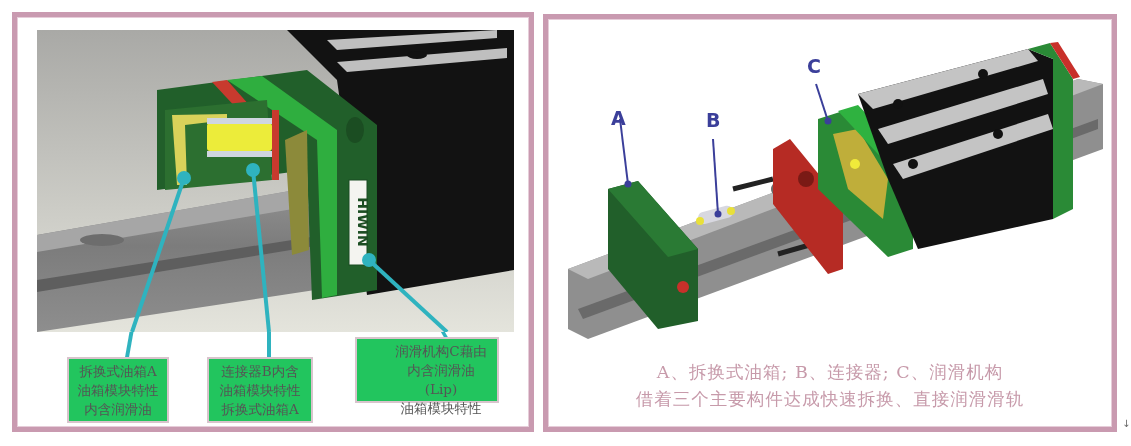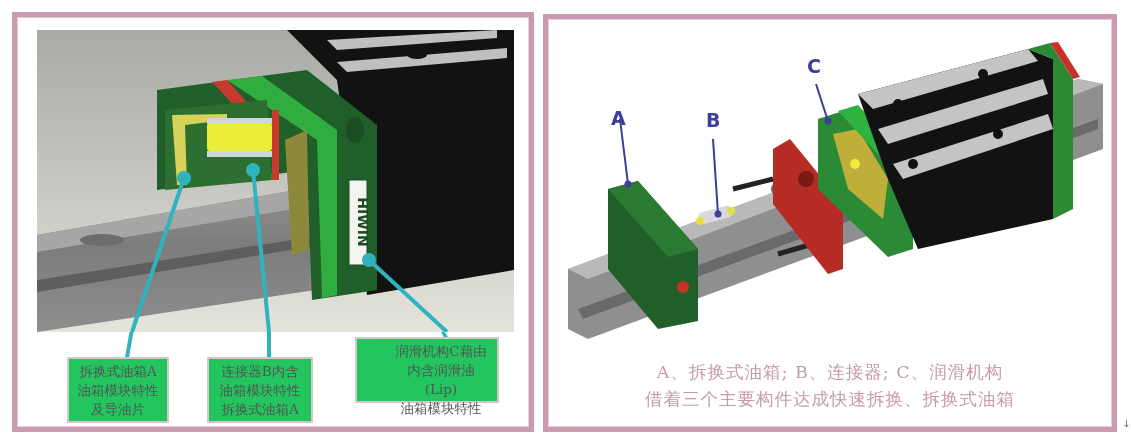--- a/index.html
+++ b/index.html
@@ -67,21 +67,21 @@
     </svg>
   </div>
 
   <div style="position:absolute; left:110px; top:315px; width:4px; height:28px; background:#2fb3bf; transform:skewX(-10deg);"></div>
   <div style="position:absolute; left:250px; top:315px; width:4px; height:28px; background:#2fb3bf;"></div>
   <div style="position:absolute; left:432px; top:315px; width:4px; height:28px; background:#2fb3bf; transform:skewX(30deg);"></div>
 
   <div class="callout" style="left:50px; top:340px; width:102px; height:66px;">
     <div>拆换式油箱A</div>
     <div>油箱模块特性</div>
-    <div>及导油片</div>
+    <div>内含润滑油</div>
   </div>
   <div class="callout" style="left:190px; top:340px; width:106px; height:66px;">
     <div>连接器B内含</div>
     <div>油箱模块特性</div>
     <div>拆换式油箱A</div>
   </div>
   <div class="callout" style="left:338px; top:320px; width:144px; height:66px;padding-left:32px;">
     <div>润滑机构C藉由</div>
     <div>内含润滑油 (Lip)</div>
     <div>油箱模块特性</div>
@@ -134,16 +134,16 @@
       <circle cx="160" cy="175" r="3.5" fill="#3b3f9a"></circle>
       <line x1="258" y1="45" x2="270" y2="82" stroke="#3b3f9a" stroke-width="2"></line>
       <circle cx="270" cy="82" r="3.5" fill="#3b3f9a"></circle>
     </svg>
   </div>
   <div class="lbl" style="left:63px; top:88px;">A</div>
   <div class="lbl" style="left:158px; top:90px;">B</div>
   <div class="lbl" style="left:259px; top:36px;">C</div>
 
   <div class="caption" style="top:341px;">A、拆换式油箱; B、连接器; C、润滑机构</div>
-  <div class="caption" style="top:368px;">借着三个主要构件达成快速拆换、拆换式油箱</div>
+  <div class="caption" style="top:368px;">借着三个主要构件达成快速拆换、直接润滑滑轨</div>
 </div>
 
 <div id="cursor-mark">↓</div>
 
 </body></html>

